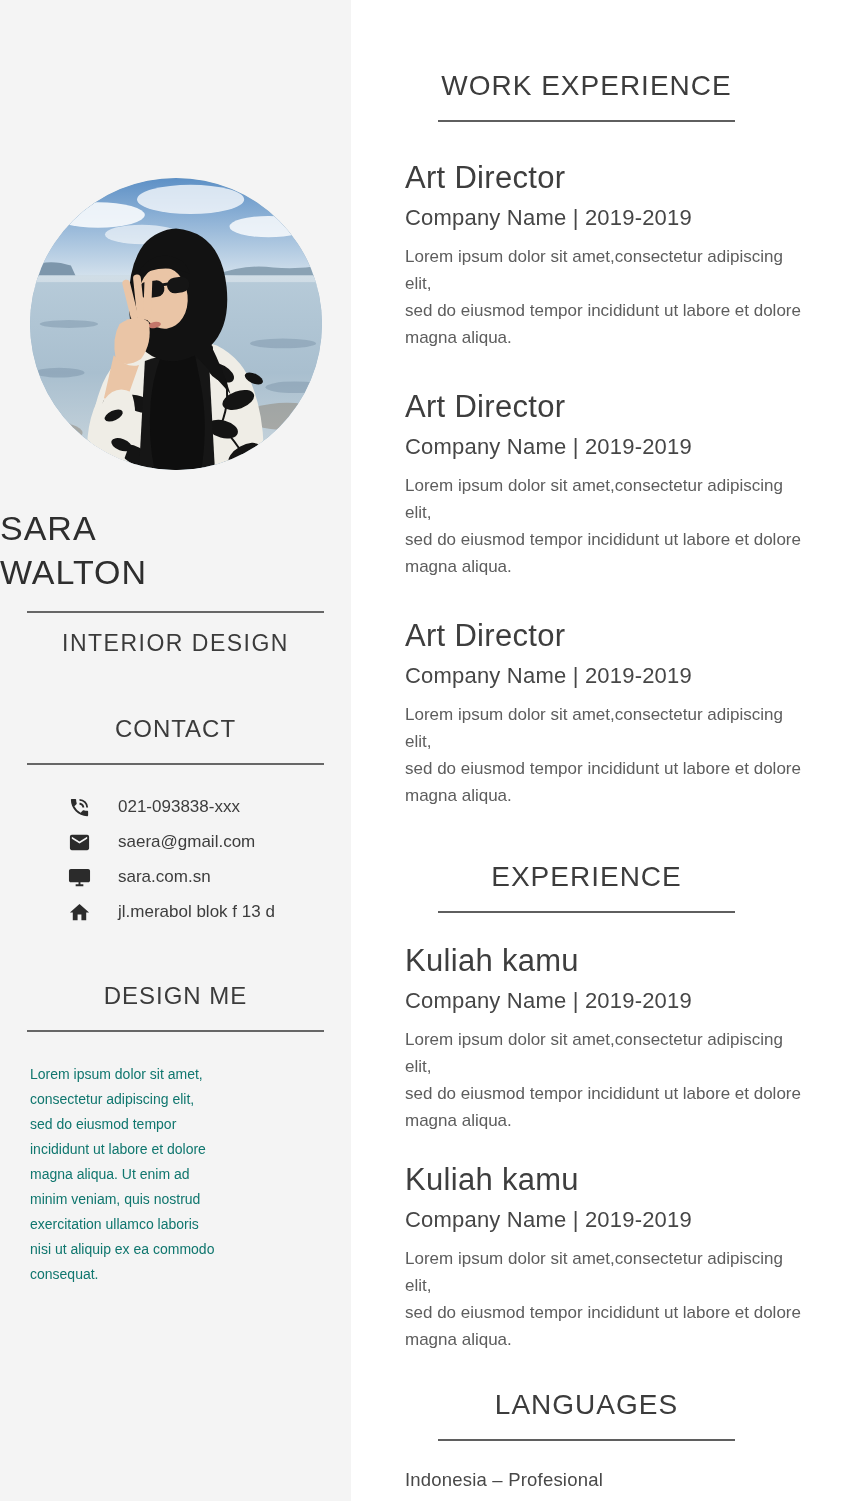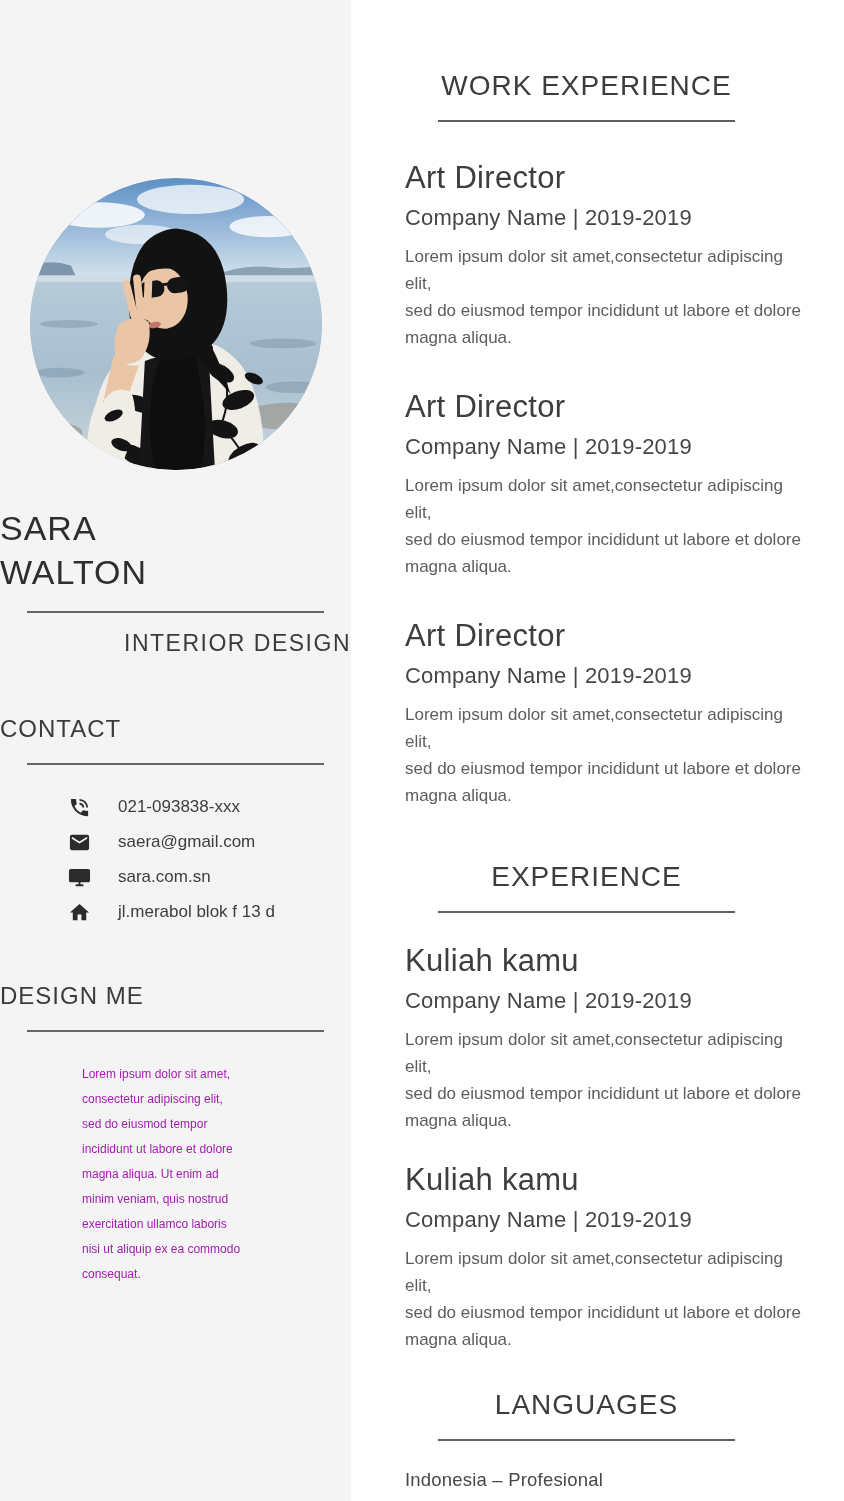--- a/index.html
+++ b/index.html
@@ -22,41 +22,41 @@
   .name{
     margin-top:36px;text-align:left;
     font-size:34px;line-height:44px;font-weight:500;
     letter-spacing:1px;color:#2e2e2e;
   }
   .rule{
     width:297px;height:2px;background:#666666;border:0;
     margin:17px auto 0;
   }
   .subtitle{
-    margin-top:17px;text-align:right;
+    margin-top:17px;text-align:center;
     font-size:23px;letter-spacing:1.5px;color:#3b3b3b;font-weight:400;
   }
   .side-heading{
-    margin-top:58px;
+    margin-top:58px;text-align:center;
     font-size:24px;letter-spacing:1px;color:#3b3b3b;font-weight:400;
   }
   .side-heading + .rule{margin-top:20px;}
   .contact-list{margin:30px 0 0 66px;}
   .contact-row{
     display:flex;align-items:center;height:24px;margin-bottom:11px;
   }
   .contact-row .cicon{
     width:26px;height:24px;display:flex;align-items:center;justify-content:center;
     margin-right:26px;
   }
   .contact-row .cicon svg{width:23px;height:23px;fill:#2b2b2b;}
   .contact-text{font-size:17px;color:#3d3d3d;}
   .about-text{
-    margin:30px 28px 0 82px;
-    font-size:12px;line-height:25px;color:#a21caf;
+    margin:30px 28px 0 30px;
+    font-size:14px;line-height:25px;color:#0f766e;
     white-space:pre-line;
   }
   
   .main{
     flex:1;box-sizing:border-box;
     padding:70px 40px 0 54px;background:#ffffff;
   }
   .section-head{text-align:center;margin-right:36px;}
   .section-head h2{
     margin:0;font-size:28px;font-weight:400;letter-spacing:1px;color:#3c3c3c;

